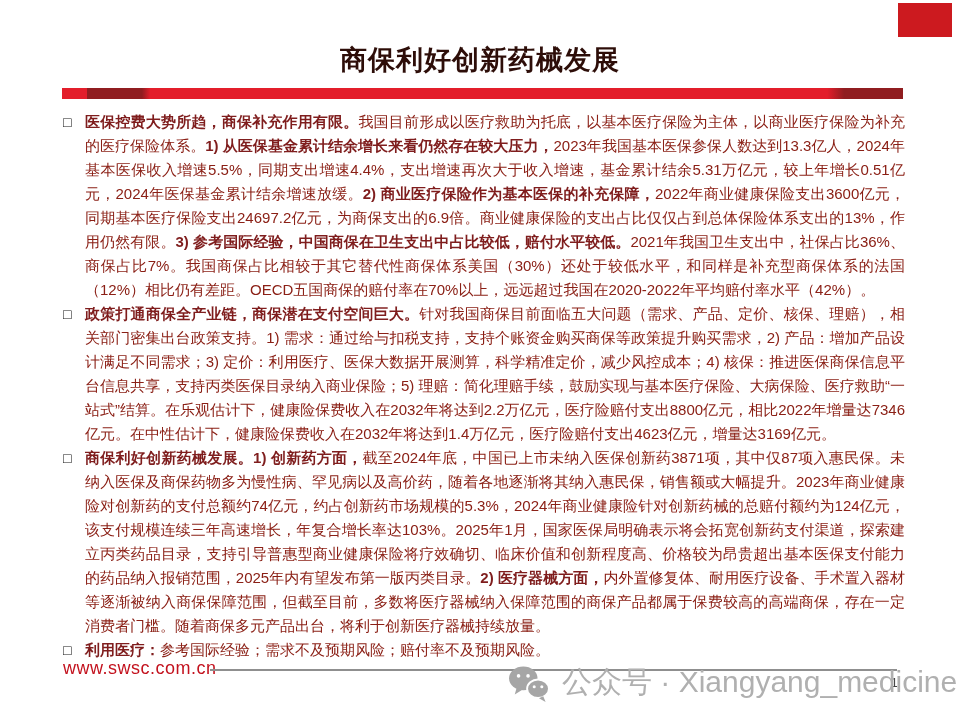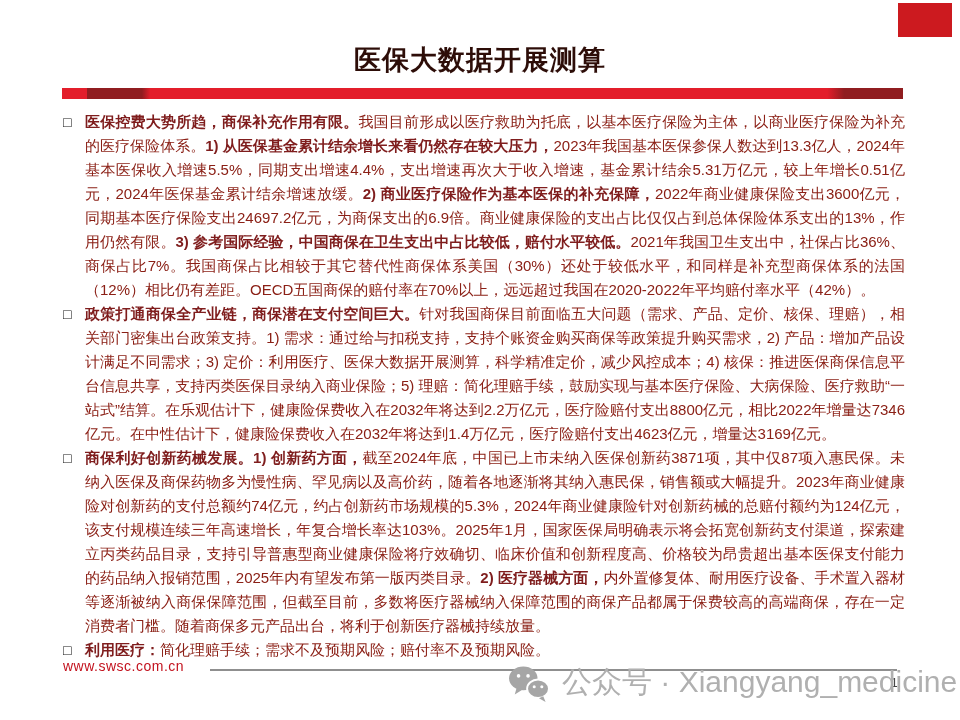--- a/index.html
+++ b/index.html
@@ -25,21 +25,21 @@
     position:absolute;top:110px;left:63px;width:842px;
     font-size:15px;line-height:24px;color:#8b2016;text-align:justify;
   }
   .bullet{position:relative;padding-left:22px;}
   .glyph{
     position:absolute;left:0;top:0;color:#111111;font-size:14px;font-weight:700;
   }
   .seg{color:#8b2016;}
   .seg.bold{color:#7f1d1d;font-weight:700;}
   .footer-url{
-    position:absolute;left:63px;top:658px;font-size:14px;color:#c3121e;
+    position:absolute;left:63px;top:658px;font-size:18px;color:#c3121e;
     letter-spacing:0.5px;
   }
   .footer-line{
     position:absolute;left:210px;top:669px;width:687px;height:0;
     border-top:2px solid #8f8f8f;
   }
   .page-number{
     position:absolute;left:891px;top:676px;font-size:12px;color:#444444;
   }
   .watermark{
@@ -48,29 +48,29 @@
   }
   .wechat-icon{width:42px;height:38px;display:inline-block;}
 </style>
 </head>
 <body>
 
 <div class="slide">
 
   <div class="corner-box"></div>
 
-  <div class="page-title">医保大数据开展测算</div>
+  <div class="page-title">商保利好创新药械发展</div>
 
   <div class="title-bar"></div>
 
   <div class="content">
       <div class="bullet"><span class="glyph">□</span><span class="seg bold">医保控费大势所趋，商保补充作用有限。</span><span class="seg">我国目前形成以医疗救助为托底，以基本医疗保险为主体，以商业医疗保险为补充的医疗保险体系。</span><span class="seg bold">1) 从医保基金累计结余增长来看仍然存在较大压力，</span><span class="seg">2023年我国基本医保参保人数达到13.3亿人，2024年基本医保收入增速5.5%，同期支出增速4.4%，支出增速再次大于收入增速，基金累计结余5.31万亿元，较上年增长0.51亿元，2024年医保基金累计结余增速放缓。</span><span class="seg bold">2) 商业医疗保险作为基本医保的补充保障，</span><span class="seg">2022年商业健康保险支出3600亿元，同期基本医疗保险支出24697.2亿元，为商保支出的6.9倍。商业健康保险的支出占比仅仅占到总体保险体系支出的13%，作用仍然有限。</span><span class="seg bold">3) 参考国际经验，中国商保在卫生支出中占比较低，赔付水平较低。</span><span class="seg">2021年我国卫生支出中，社保占比36%、商保占比7%。我国商保占比相较于其它替代性商保体系美国（30%）还处于较低水平，和同样是补充型商保体系的法国（12%）相比仍有差距。OECD五国商保的赔付率在70%以上，远远超过我国在2020-2022年平均赔付率水平（42%）。</span></div>
       <div class="bullet"><span class="glyph">□</span><span class="seg bold">政策打通商保全产业链，商保潜在支付空间巨大。</span><span class="seg">针对我国商保目前面临五大问题（需求、产品、定价、核保、理赔），相关部门密集出台政策支持。1) 需求：通过给与扣税支持，支持个账资金购买商保等政策提升购买需求，2) 产品：增加产品设计满足不同需求；3) 定价：利用医疗、医保大数据开展测算，科学精准定价，减少风控成本；4) 核保：推进医保商保信息平台信息共享，支持丙类医保目录纳入商业保险；5) 理赔：简化理赔手续，鼓励实现与基本医疗保险、大病保险、医疗救助“一站式”结算。在乐观估计下，健康险保费收入在2032年将达到2.2万亿元，医疗险赔付支出8800亿元，相比2022年增量达7346亿元。在中性估计下，健康险保费收入在2032年将达到1.4万亿元，医疗险赔付支出4623亿元，增量达3169亿元。</span></div>
       <div class="bullet"><span class="glyph">□</span><span class="seg bold">商保利好创新药械发展。1) 创新药方面，</span><span class="seg">截至2024年底，中国已上市未纳入医保创新药3871项，其中仅87项入惠民保。未纳入医保及商保药物多为慢性病、罕见病以及高价药，随着各地逐渐将其纳入惠民保，销售额或大幅提升。2023年商业健康险对创新药的支付总额约74亿元，约占创新药市场规模的5.3%，2024年商业健康险针对创新药械的总赔付额约为124亿元，该支付规模连续三年高速增长，年复合增长率达103%。2025年1月，国家医保局明确表示将会拓宽创新药支付渠道，探索建立丙类药品目录，支持引导普惠型商业健康保险将疗效确切、临床价值和创新程度高、价格较为昂贵超出基本医保支付能力的药品纳入报销范围，2025年内有望发布第一版丙类目录。</span><span class="seg bold">2) 医疗器械方面，</span><span class="seg">内外置修复体、耐用医疗设备、手术置入器材等逐渐被纳入商保保障范围，但截至目前，多数将医疗器械纳入保障范围的商保产品都属于保费较高的高端商保，存在一定消费者门槛。随着商保多元产品出台，将利于创新医疗器械持续放量。</span></div>
-      <div class="bullet"><span class="glyph">□</span><span class="seg bold">利用医疗：</span><span class="seg">简化理赔手续；需求不及预期风险；赔付率不及预期风险。</span></div>
+      <div class="bullet"><span class="glyph">□</span><span class="seg bold">利用医疗：</span><span class="seg">参考国际经验；需求不及预期风险；赔付率不及预期风险。</span></div>
     </div>
 
   <div class="footer-url">www.swsc.com.cn</div>
 
   <div class="footer-line"></div>
 
   <div class="watermark">
     <svg class="wechat-icon" viewBox="0 0 44 40" xmlns="http://www.w3.org/2000/svg">
       <ellipse cx="16" cy="14" rx="15" ry="12.5" fill="#a6a6a6"></ellipse>
       <path d="M9 24 L7 31 L15 26 Z" fill="#a6a6a6"></path>

